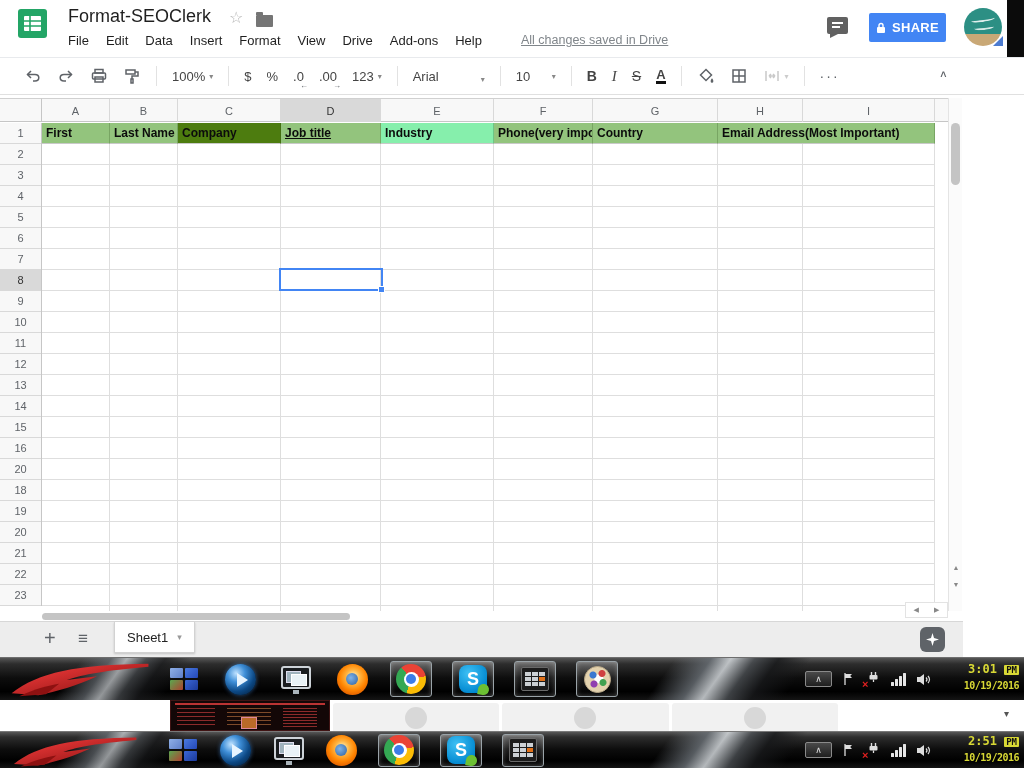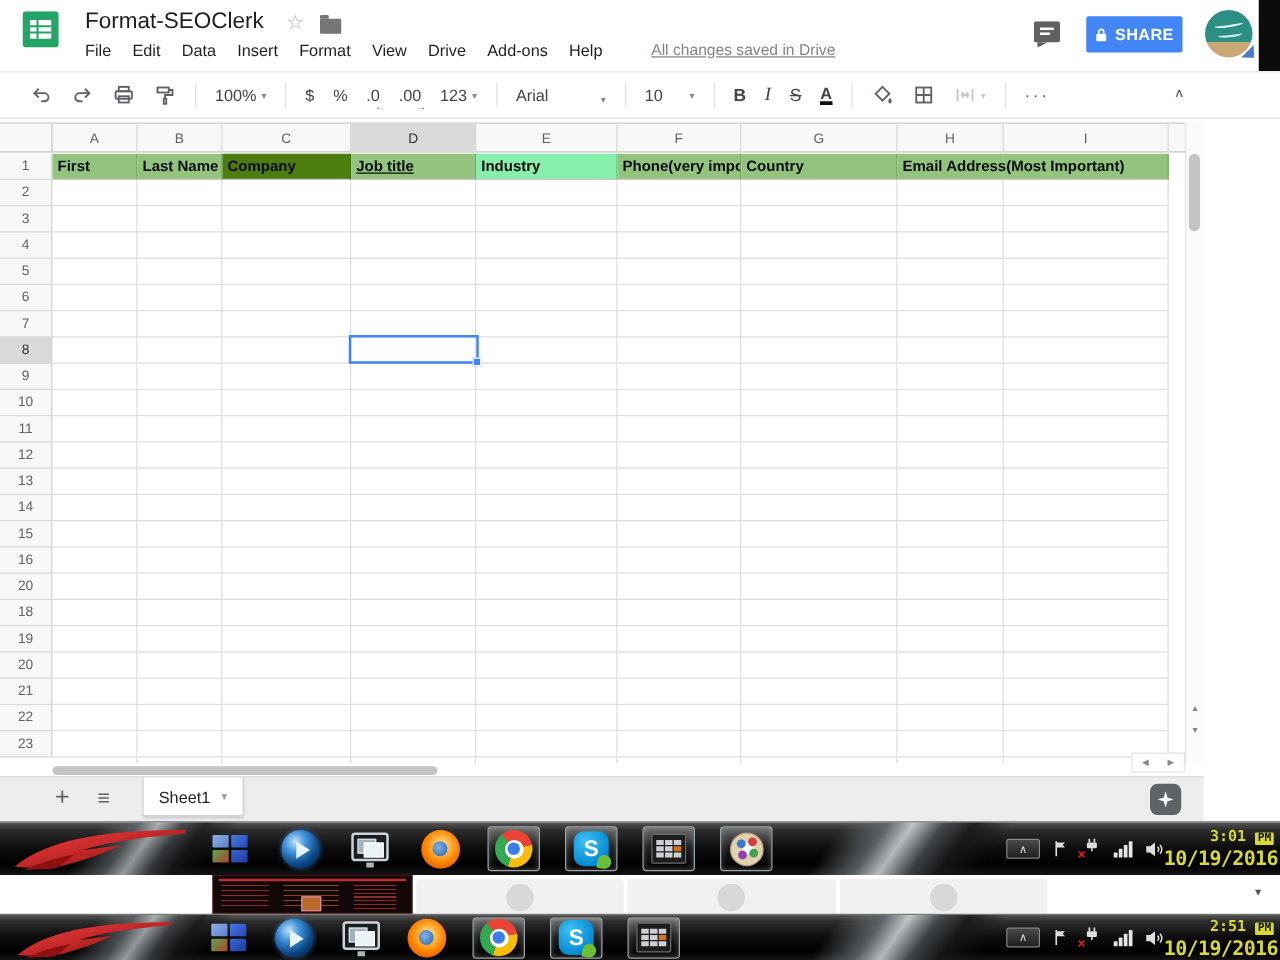--- a/index.html
+++ b/index.html
@@ -160,21 +160,21 @@
     display:flex;align-items:center;justify-content:center;background:linear-gradient(#4a4a4a,#1f1f1f)}
   .bars{display:flex;align-items:flex-end;gap:1px;height:13px}
   .bars i{width:3px;background:#e6e6e6;border-radius:.5px}
   .bars .b1{height:4px}.bars .b2{height:7px}.bars .b3{height:10px}.bars .b4{height:13px}
   .plugx{position:relative}
   .plugx em{position:absolute;left:-3px;bottom:-2px;color:#e02020;font-weight:bold;font-size:11px;font-style:normal}
   .clock{position:absolute;right:5px;top:4px;width:88px;text-align:right;color:var(--clock);
     font-family:"DejaVu Sans Mono",monospace;font-weight:bold;font-size:12px;line-height:15px}
   .tb2 .clock{top:2px}
   .clock .chip{background:var(--clock);color:#111;font-size:9px;padding:0 2px;border-radius:1px}
-  .clock .dt{font-size:16px;letter-spacing:-.5px}
+  .clock .dt{font-size:10px;letter-spacing:-.5px}
 
   
   .strip{position:absolute;left:0;top:700px;width:1024px;height:31px;background:#fff}
   .site-thumb{position:absolute;left:170px;top:0;width:160px;height:31px;background:#130707;border:1px solid #401414}
   .site-thumb::before{content:'';position:absolute;left:4px;top:2px;right:4px;height:2px;background:#b33}
   .site-thumb .sa{position:absolute;left:6px;top:7px;width:38px;height:20px;background:repeating-linear-gradient(180deg,#8c2b2b 0 1px,transparent 1px 4px)}
   .site-thumb .sb{position:absolute;left:56px;top:7px;width:44px;height:20px;background:repeating-linear-gradient(180deg,#7d4a2a 0 1px,transparent 1px 4px)}
   .site-thumb .sc{position:absolute;left:112px;top:7px;width:34px;height:20px;background:repeating-linear-gradient(180deg,#8c2b2b 0 1px,transparent 1px 3px)}
   .site-thumb .sd{position:absolute;left:70px;top:16px;width:16px;height:12px;background:#b96a28;border:1px solid #d89}
   .cards{position:absolute;left:333px;top:3px;width:505px;height:28px;display:flex;gap:3px}

